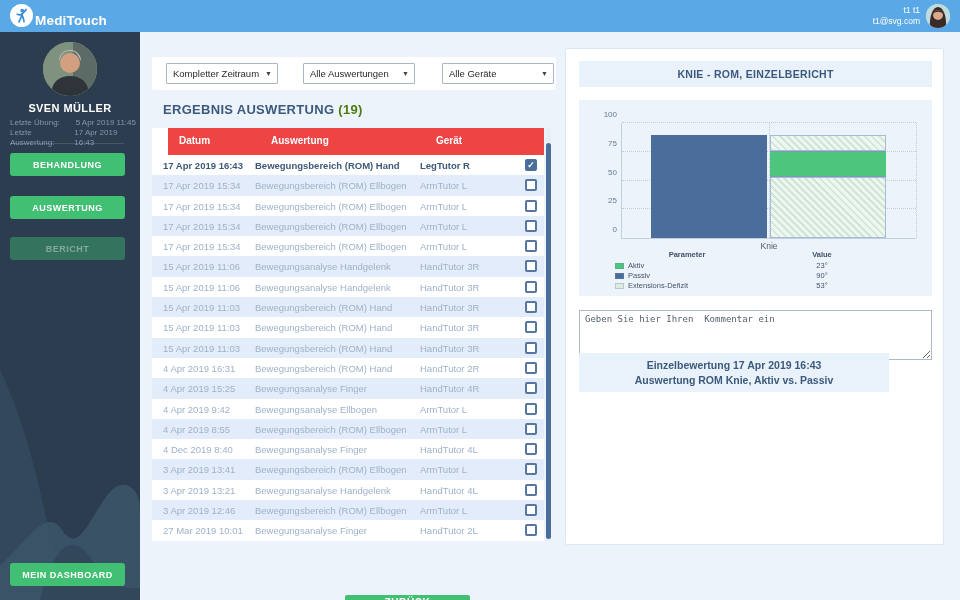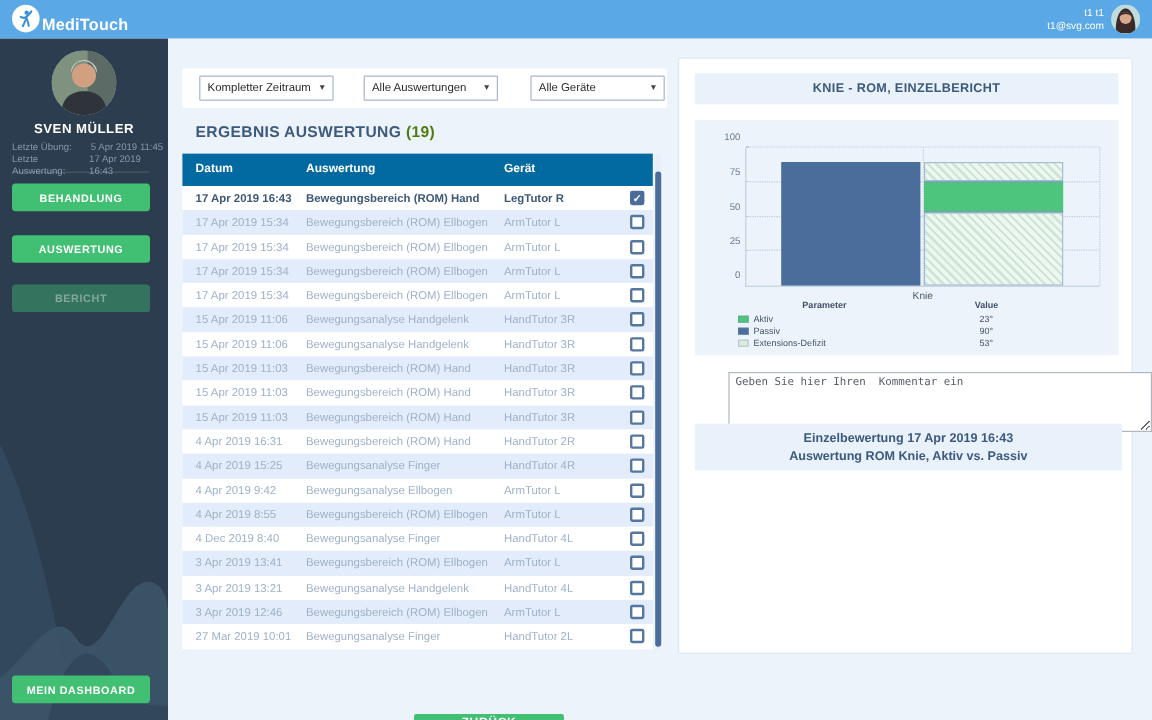--- a/index.html
+++ b/index.html
@@ -30,21 +30,21 @@
   
   .filter-card { position:absolute; left:152px; top:57px; width:404px; height:33px; background:#ffffff; border-radius:2px; }
   .dd { position:absolute; top:6px; width:112px; height:21px; background:#ffffff; border:1px solid #a9b6c9; border-radius:1px; font-size:9.5px; color:#2b2b2b; display:flex; align-items:center; padding:0 6px; cursor:pointer; }
   .dd-0 { left:14px; } .dd-1 { left:151px; } .dd-2 { left:290px; }
   .dd .caret { position:absolute; right:5px; font-size:7px; color:#444444; }
 
   
   .results-title { position:absolute; left:163px; top:102px; font-size:13px; font-weight:700; color:#3c5a7d; letter-spacing:0.3px; }
   .results-title .count { color:#4d7c0f; font-weight:600; }
   .table-card { position:absolute; left:152px; top:128px; width:392px; background:#ffffff; }
-  .thead { position:relative; height:27px; background:#0369a1; color:#ffffff; font-size:10px; font-weight:600; }
+  .thead { position:relative; height:27px; background:#ef4444; color:#ffffff; font-size:10px; font-weight:600;margin-left:16px; }
   .thead span { position:absolute; top:7px; }
   .trow { position:relative; height:20.3px; background:#ffffff; font-size:9.5px; color:#9eb2c9; cursor:pointer; }
   .trow.alt { background:#e3ecfa; }
   .trow.active { color:#3d5878; font-weight:700; }
   .trow span { position:absolute; top:5px; white-space:nowrap; }
   .col-date { left:11px; } .col-eval { left:103px; } .col-dev { left:268px; }
   .cbox { position:absolute; right:7px; top:4px !important; width:12px; height:12px; border:2px solid #55779f; border-radius:2px; background:#ffffff; cursor:pointer; font-size:9px; line-height:9px; text-align:center; color:#ffffff; }
   .cbox.checked { background:#4a6d9b; border-color:#4a6d9b; }
   .scrollbar-track { position:absolute; left:546px; top:128px; width:5px; height:413px; background:#e7eef8; border-radius:3px; }
   .scrollbar-thumb { position:absolute; left:546px; top:143px; width:5px; height:396px; background:#4a6d9b; border-radius:3px; cursor:pointer; }
@@ -70,23 +70,23 @@
   .solid-blue { background:#4a6d9b; }
   .solid-green { background:#4ec57c; border-top:1px solid #7d99ba; border-bottom:1px solid #7d99ba; }
   .hatch-green { background:repeating-linear-gradient(45deg, #cfe6d6 0px, #cfe6d6 2px, #edf6ef 2px, #edf6ef 5px); border:1px solid #a4bcd8; }
   .legend { position:absolute; left:28px; top:150px; width:290px; font-size:7.5px; color:#44546a; }
   .legend-head { display:grid; grid-template-columns:160px 110px; font-weight:700; color:#3f5068; margin-bottom:2px; }
   .legend-head span { text-align:center; }
   .legend-row { display:grid; grid-template-columns:160px 110px; line-height:10px; }
   .legend-label { display:flex; align-items:center; padding-left:8px; }
   .legend-val { text-align:center; }
   .swatch { display:inline-block; width:9px; height:6px; margin-right:4px; border:1px solid rgba(120,140,160,0.35); }
-  .comment-box { position:absolute; left:13px; top:261px; width:353px; height:50px; border:1px solid #aeb8c2; background:#ffffff; font-family:"DejaVu Sans Mono", monospace; font-size:9px; color:#3c3c3c; padding:3px 5px; resize:both;margin-left:28px; }
+  .comment-box { position:absolute; left:13px; top:261px; width:353px; height:50px; border:1px solid #aeb8c2; background:#ffffff; font-family:"DejaVu Sans Mono", monospace; font-size:9px; color:#3c3c3c; padding:3px 5px; resize:both; }
   .comment-box::placeholder { color:#555f69; }
-  .report-footer-band { position:absolute; left:13px; top:304px; width:356px; height:39px; background:#e9f1fa; color:#3c5a7d; text-align:center; }
+  .report-footer-band { position:absolute; left:13px; top:304px; width:310px; height:39px; background:#e9f1fa; color:#3c5a7d; text-align:center; }
   .footer-line1 { font-size:10.5px; font-weight:600; margin-top:6px; }
   .footer-line2 { font-size:10.5px; font-weight:600; margin-top:3px; }
 </style>
 </head>
 <body>
 
 <div id="app">
 
   <div class="topbar">
     <div class="brand">

